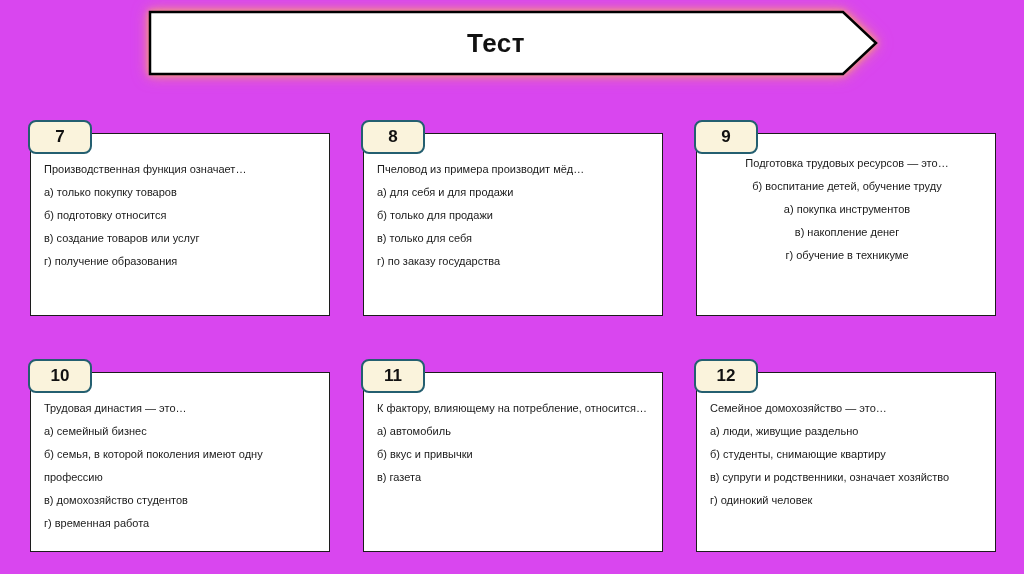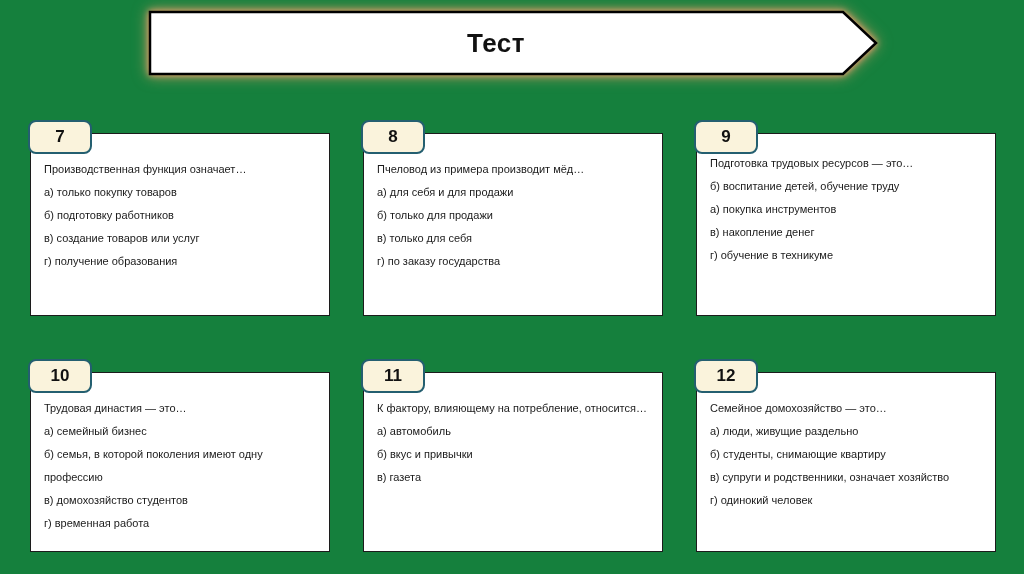--- a/index.html
+++ b/index.html
@@ -14,21 +14,21 @@
   body{
     font-family:"Liberation Sans", sans-serif;
     background:#ffffff;
     color:var(--text);
     overflow:hidden;
   }
   .slide{
     position:relative;
     width:1024px;
     height:574px;
-    background:#15803d;
+    background:#d946ef;
   }
   
   .banner{
     position:absolute;
     left:148px; top:10px;
     width:730px; height:66px;
   }
   .banner svg{
     display:block;
     filter:
@@ -92,21 +92,21 @@
     <div class="banner-title">Тест</div>
   </div>
 
   <div class="card row1 col1">
     <div class="tab">
       <span>7</span>
     </div>
     <div class="card-body">
       <div class="q">Производственная функция означает…</div>
       <div class="opt">а) только покупку товаров</div>
-      <div class="opt">б) подготовку работников</div>
+      <div class="opt">б) подготовку относится</div>
       <div class="opt">в) создание товаров или услуг</div>
       <div class="opt">г) получение образования</div>
     </div>
   </div>
 
   <div class="card row1 col2">
     <div class="tab">
       <span>8</span>
     </div>
     <div class="card-body">
@@ -115,21 +115,21 @@
       <div class="opt">б) только для продажи</div>
       <div class="opt">в) только для себя</div>
       <div class="opt">г) по заказу государства</div>
     </div>
   </div>
 
   <div class="card row1 col3">
     <div class="tab">
       <span>9</span>
     </div>
-    <div class="card-body" style="padding-top:18px;">
+    <div class="card-body" style="padding-top:18px;text-align:center;">
       <div class="q">Подготовка трудовых ресурсов — это…</div>
       <div class="opt">б) воспитание детей, обучение труду</div>
       <div class="opt">а) покупка инструментов</div>
       <div class="opt">в) накопление денег</div>
       <div class="opt">г) обучение в техникуме</div>
     </div>
   </div>
 
   <div class="card row2 col1">
     <div class="tab">

